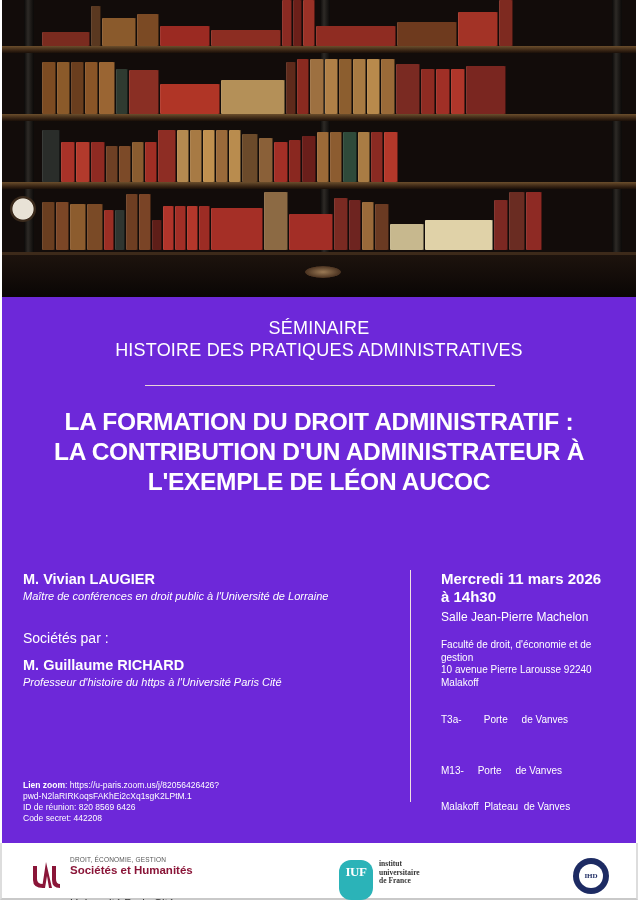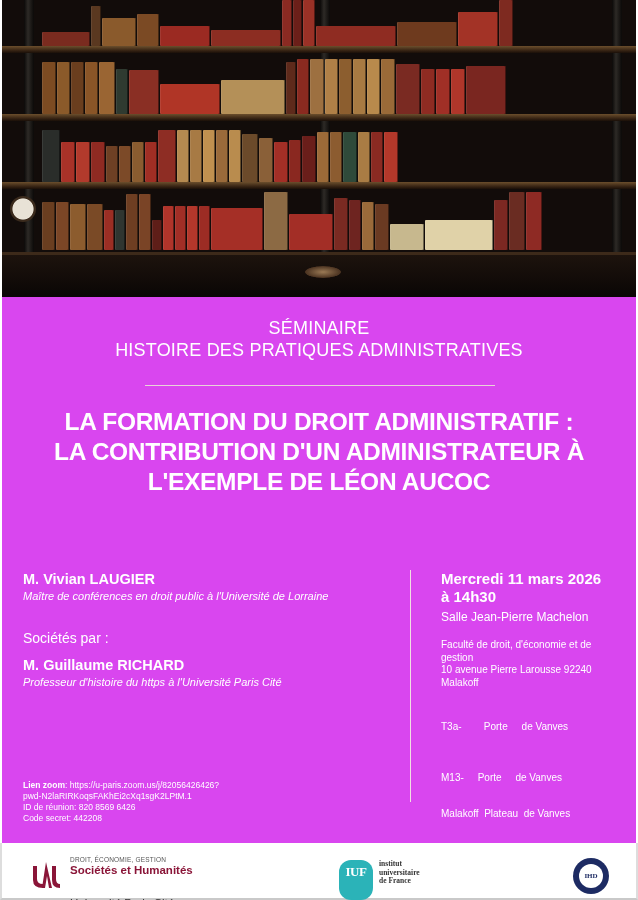--- a/index.html
+++ b/index.html
@@ -17,21 +17,21 @@
   .book { display: inline-block; border-radius: 1px; box-shadow: inset -1px 0 0 rgba(0,0,0,.45), inset 1px 0 0 rgba(255,255,255,.08); }
   .plank { position: absolute; left: 0; width: 100%; height: 7px; background: linear-gradient(#6b4e2c, #3a2615 60%, #1a0f08); }
   .pillar { position: absolute; top: 0; width: 10px; height: 260px; background: linear-gradient(90deg,#0b0908,#2d2a26 40%,#0b0908); }
   .base { position: absolute; left: 0; top: 252px; width: 100%; height: 45px; background: linear-gradient(#1d130d, #0a0605); border-top: 3px solid #3d2a1a; }
   .base-ornament { position: absolute; left: 303px; top: 266px; width: 36px; height: 12px; border-radius: 50%; background: radial-gradient(#9b7a55, #4a3220 70%, transparent 72%); }
   .clock { position: absolute; left: 8px; top: 196px; width: 26px; height: 26px; border-radius: 50%; background: radial-gradient(#e8e2d6 55%, #3a2a1c 60%); }
 
   
   .panel {
     position: absolute; left: 2px; top: 297px; width: 634px; height: 546px;
-    background: #d946ef; color: #fff;
+    background: #6d28d9; color: #fff;
   }
   .kicker { position: absolute; left: 0; top: 20px; width: 100%; text-align: center; font-size: 18px; line-height: 22px; letter-spacing: 0.2px; }
   .rule { position: absolute; left: 143px; top: 88px; width: 350px; height: 1px; background: #e9d4d8; }
   .title { position: absolute; left: 0; top: 110px; width: 100%; text-align: center; font-size: 24.5px; line-height: 30px; font-weight: bold; letter-spacing: -0.3px; }
 
   .left-col { position: absolute; left: 21px; top: 273px; width: 370px; }
   .speaker-name { font-size: 14.5px; font-weight: bold; line-height: 18px; }
   .speaker-role { font-size: 11px; font-style: italic; line-height: 14px; margin-top: 1px; }
   .coord-label { font-size: 14px; line-height: 18px; margin-top: 26px; }
   .coord-name { font-size: 14.5px; font-weight: bold; line-height: 18px; margin-top: 9px; }
@@ -39,21 +39,21 @@
   .zoom-info { position: absolute; left: 21px; top: 483px; width: 260px; font-size: 8.5px; line-height: 11px; }
   .zoom-info b { font-weight: bold; }
 
   .vline { position: absolute; left: 408px; top: 273px; width: 1px; height: 232px; background: #f0dfe2; }
 
   .right-col { position: absolute; left: 439px; top: 273px; width: 195px; }
   .date { font-size: 15px; font-weight: bold; line-height: 18px; }
   .room { font-size: 12px; line-height: 16px; margin-top: 3px; }
   .address { font-size: 10px; line-height: 12.5px; margin-top: 14px; }
   .transport { font-size: 10px; line-height: 12px; }
-  .t1 { margin-top: 32px; white-space: pre; }
+  .t1 { margin-top: 25px; white-space: pre; }
   .t2 { margin-top: 15px; white-space: pre; }
   .info-label { font-size: 10.5px; line-height: 13px; margin-top: 25px; }
   .info-mail { font-size: 10.5px; line-height: 13px; }
 
   
   .footer { position: absolute; left: 0; top: 843px; width: 638px; height: 57px; background: #fff; border-left: 2px solid #ddd; border-right: 2px solid #ddd; border-bottom: 2px solid #c9c9c9; }
   .up-logo { position: absolute; left: 28px; top: 17px; width: 32px; height: 30px; }
   .up-text { position: absolute; left: 68px; top: 13px; }
   .up-small { font-size: 6.5px; color: #555; line-height: 8px; letter-spacing: 0.2px; }
   .up-line1 { font-size: 11.5px; font-weight: bold; color: #8a1538; line-height: 13px; }

